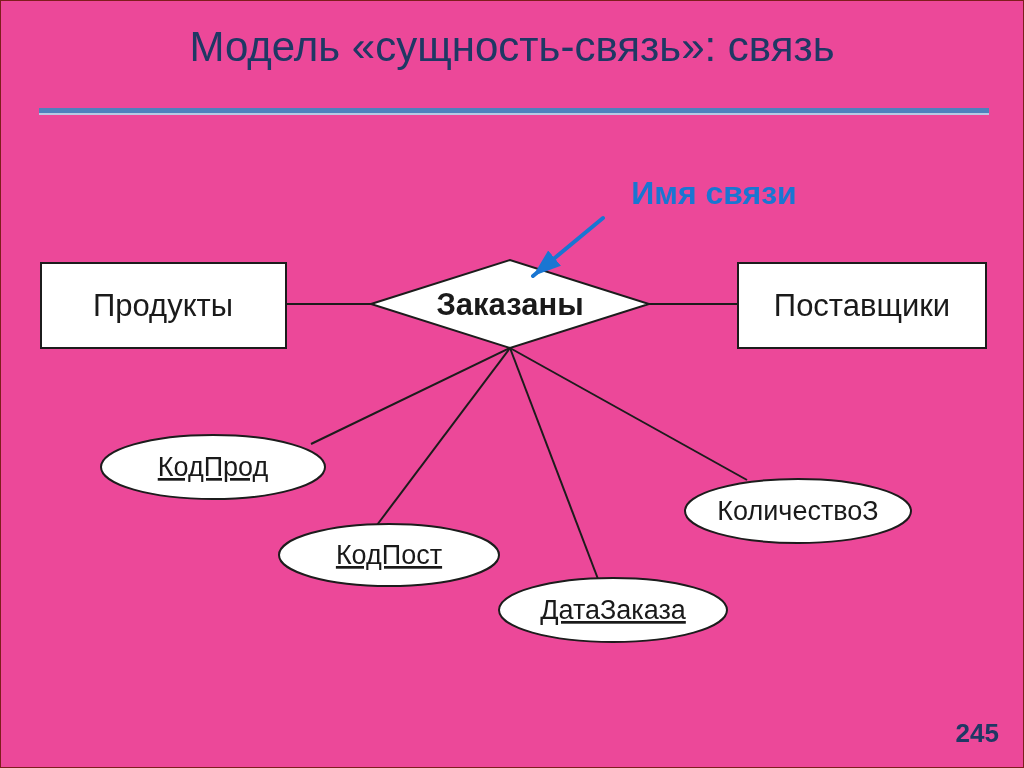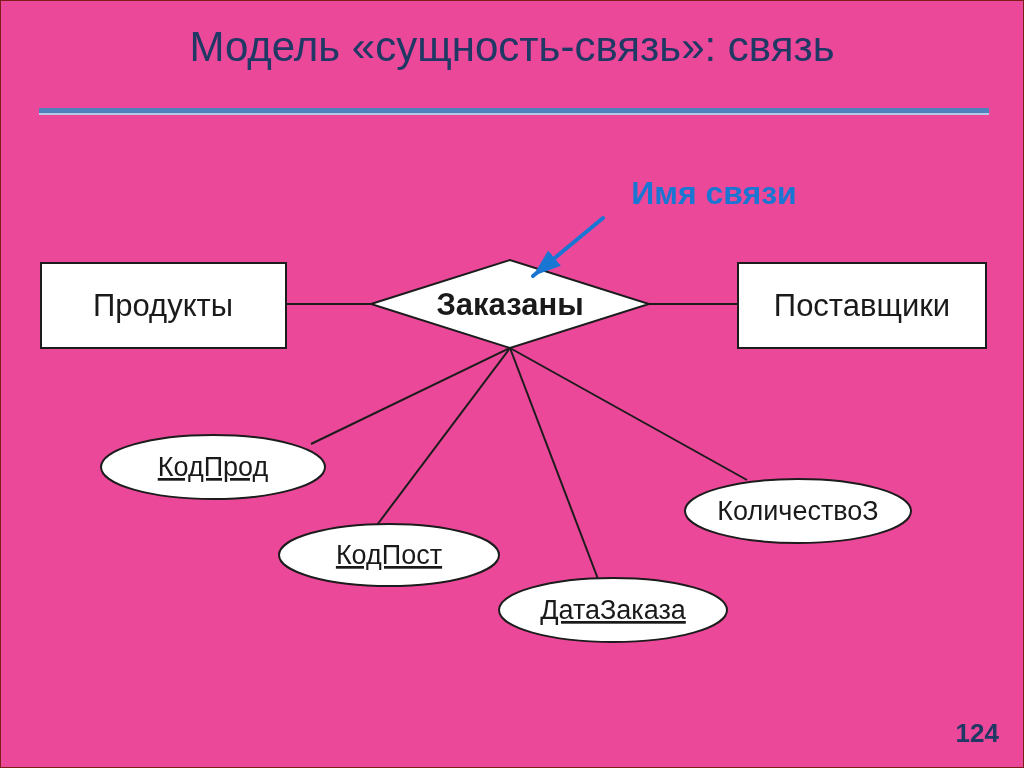--- a/index.html
+++ b/index.html
@@ -128,14 +128,14 @@
 
     <text class="label attr-label u" x="212" y="475">КодПрод</text>
     <text class="label attr-label u" x="388" y="563">КодПост</text>
     <text class="label attr-label u" x="612" y="618">ДатаЗаказа</text>
     <text class="label attr-label" x="797" y="519">КоличествоЗ</text>
 
     <text class="annotation-label" x="713" y="203" fill="#1976D2">Имя связи</text>
     <line class="annotation-arrow-line" x1="602" y1="217" x2="532" y2="275" stroke="#1976D2" marker-end="url(#arrowhead)"></line>
   </svg>
 
-  <div class="page-number">124</div>
+  <div class="page-number">245</div>
 </div>
 
 </body></html>

